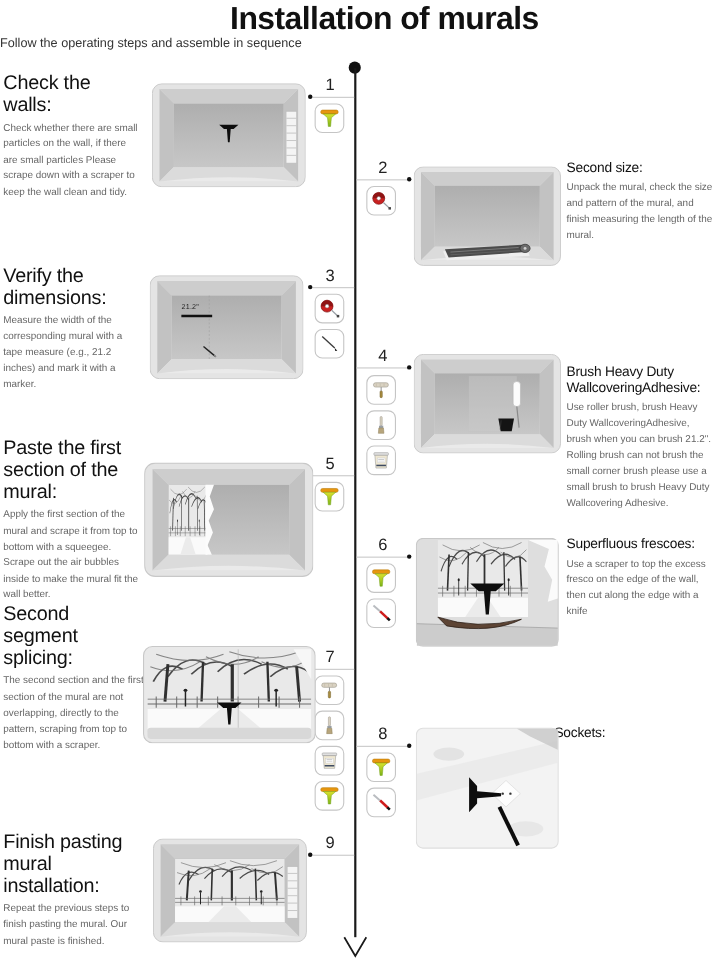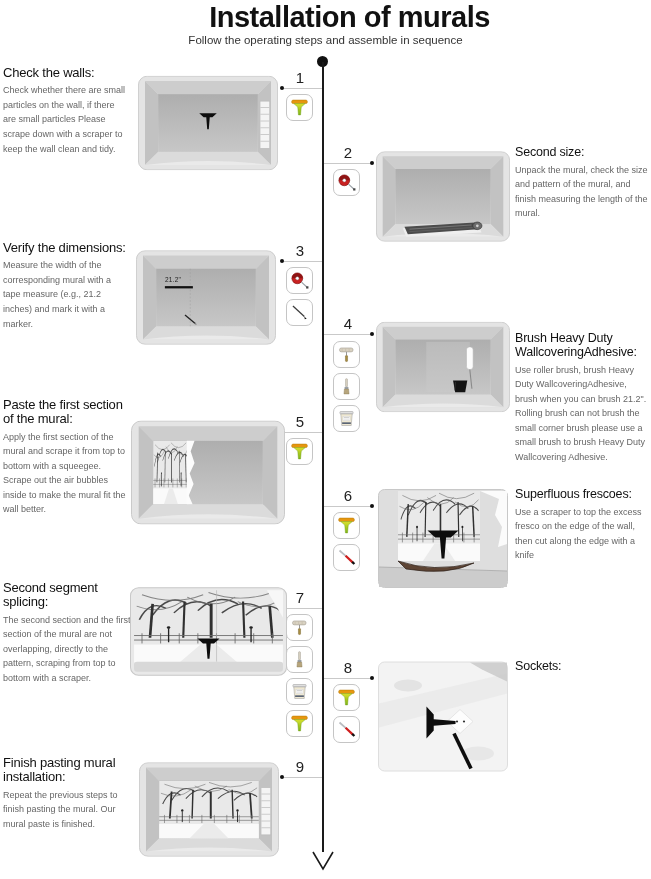--- a/index.html
+++ b/index.html
@@ -1,29 +1,29 @@
 <!DOCTYPE html>
 <html><head>
 <meta charset="utf-8">
 <style>
   html,body{margin:0;padding:0;background:#fff;}
   #canvas{position:relative;width:651px;height:879px;background:#fff;overflow:hidden;
     font-family:"Liberation Sans","DejaVu Sans",sans-serif;}
   .title{position:absolute;left:0;top:1px;width:100%;text-align:center;
     font-size:29px;font-weight:800;color:#111;letter-spacing:-0.5px;padding-left:24px;}
-  .subtitle{position:absolute;left:0;top:34px;width:100%;text-align:center;
+  .subtitle{position:absolute;left:0;top:34px;width:100%;
     font-size:11.5px;color:#333;}
   .vline{position:absolute;left:322px;top:62px;width:1.6px;height:790px;background:#1a1a1a;}
   .vdot{position:absolute;left:317px;top:56px;width:11px;height:11px;border-radius:50%;background:#111;}
   .varrow{position:absolute;left:310px;top:848px;}
   .conn{position:absolute;height:1px;background:#c9c9c9;}
   .cdot{position:absolute;width:4px;height:4px;border-radius:50%;background:#111;}
   .num{position:absolute;width:20px;text-align:center;font-size:15px;color:#222;}
   .txt{position:absolute;}
-  .txt .h{font-size:13px;line-height:1.1;color:#111;letter-spacing:-0.2px;}
+  .txt .h{font-size:18px;line-height:1.1;color:#111;letter-spacing:-0.2px;}
   .txt.right .h{font-size:12.5px;}
   .txt .b{font-size:9px;line-height:1.62;color:#666;margin-top:3px;}
   .icons{position:absolute;display:flex;flex-direction:column;gap:5px;}
   .icon-box{width:27px;height:27px;border:1px solid #c5c5c5;border-radius:7px;background:#fff;
     display:flex;align-items:center;justify-content:center;box-sizing:border-box;}
   .icon-box svg{width:21px;height:21px;display:block;}
   .img{position:absolute;}
   .mlabel{position:absolute;font-size:6.5px;color:#222;letter-spacing:0.2px;}
 </style>
 </head>
@@ -308,25 +308,25 @@
     <div class="b">Use roller brush, brush Heavy Duty WallcoveringAdhesive, brush when you can brush 21.2". Rolling brush can not brush the small corner brush please use a small brush to brush Heavy Duty Wallcovering Adhesive.</div>
   </div>
   <div class="txt right" style="left:515px;top:488px;width:133px">
     <div class="h">Superfluous frescoes:</div>
     <div class="b">Use a scraper to top the excess fresco on the edge of the wall, then cut along the edge with a knife</div>
   </div>
   <div class="txt left" style="left:3px;top:398px;width:128px">
     <div class="h">Paste the first section of the mural:</div>
     <div class="b">Apply the first section of the mural and scrape it from top to bottom with a squeegee. Scrape out the air bubbles inside to make the mural fit the wall better.</div>
   </div>
-  <div class="txt left" style="left:3px;top:581px;width:128px">
+  <div class="txt left" style="left:3px;top:549px;width:128px">
     <div class="h">Second segment splicing:</div>
     <div class="b">The second section and the first section of the mural are not overlapping, directly to the pattern, scraping from top to bottom with a scraper.</div>
   </div>
-  <div class="txt right" style="left:515px;top:660px;width:133px">
+  <div class="txt right" style="left:504px;top:660px;width:133px">
     <div class="h">Sockets:</div>
   </div>
   <div class="txt left" style="left:3px;top:756px;width:128px">
     <div class="h">Finish pasting mural installation:</div>
     <div class="b">Repeat the previous steps to finish pasting the mural. Our mural paste is finished.</div>
   </div>
 
   <svg class="img" style="left:138px;top:74px" width="140" height="98" viewBox="0 0 160 108">
     <use href="#room" width="160" height="108"></use>
     <use href="#ladder" x="139" y="25" width="12" height="62"></use>

